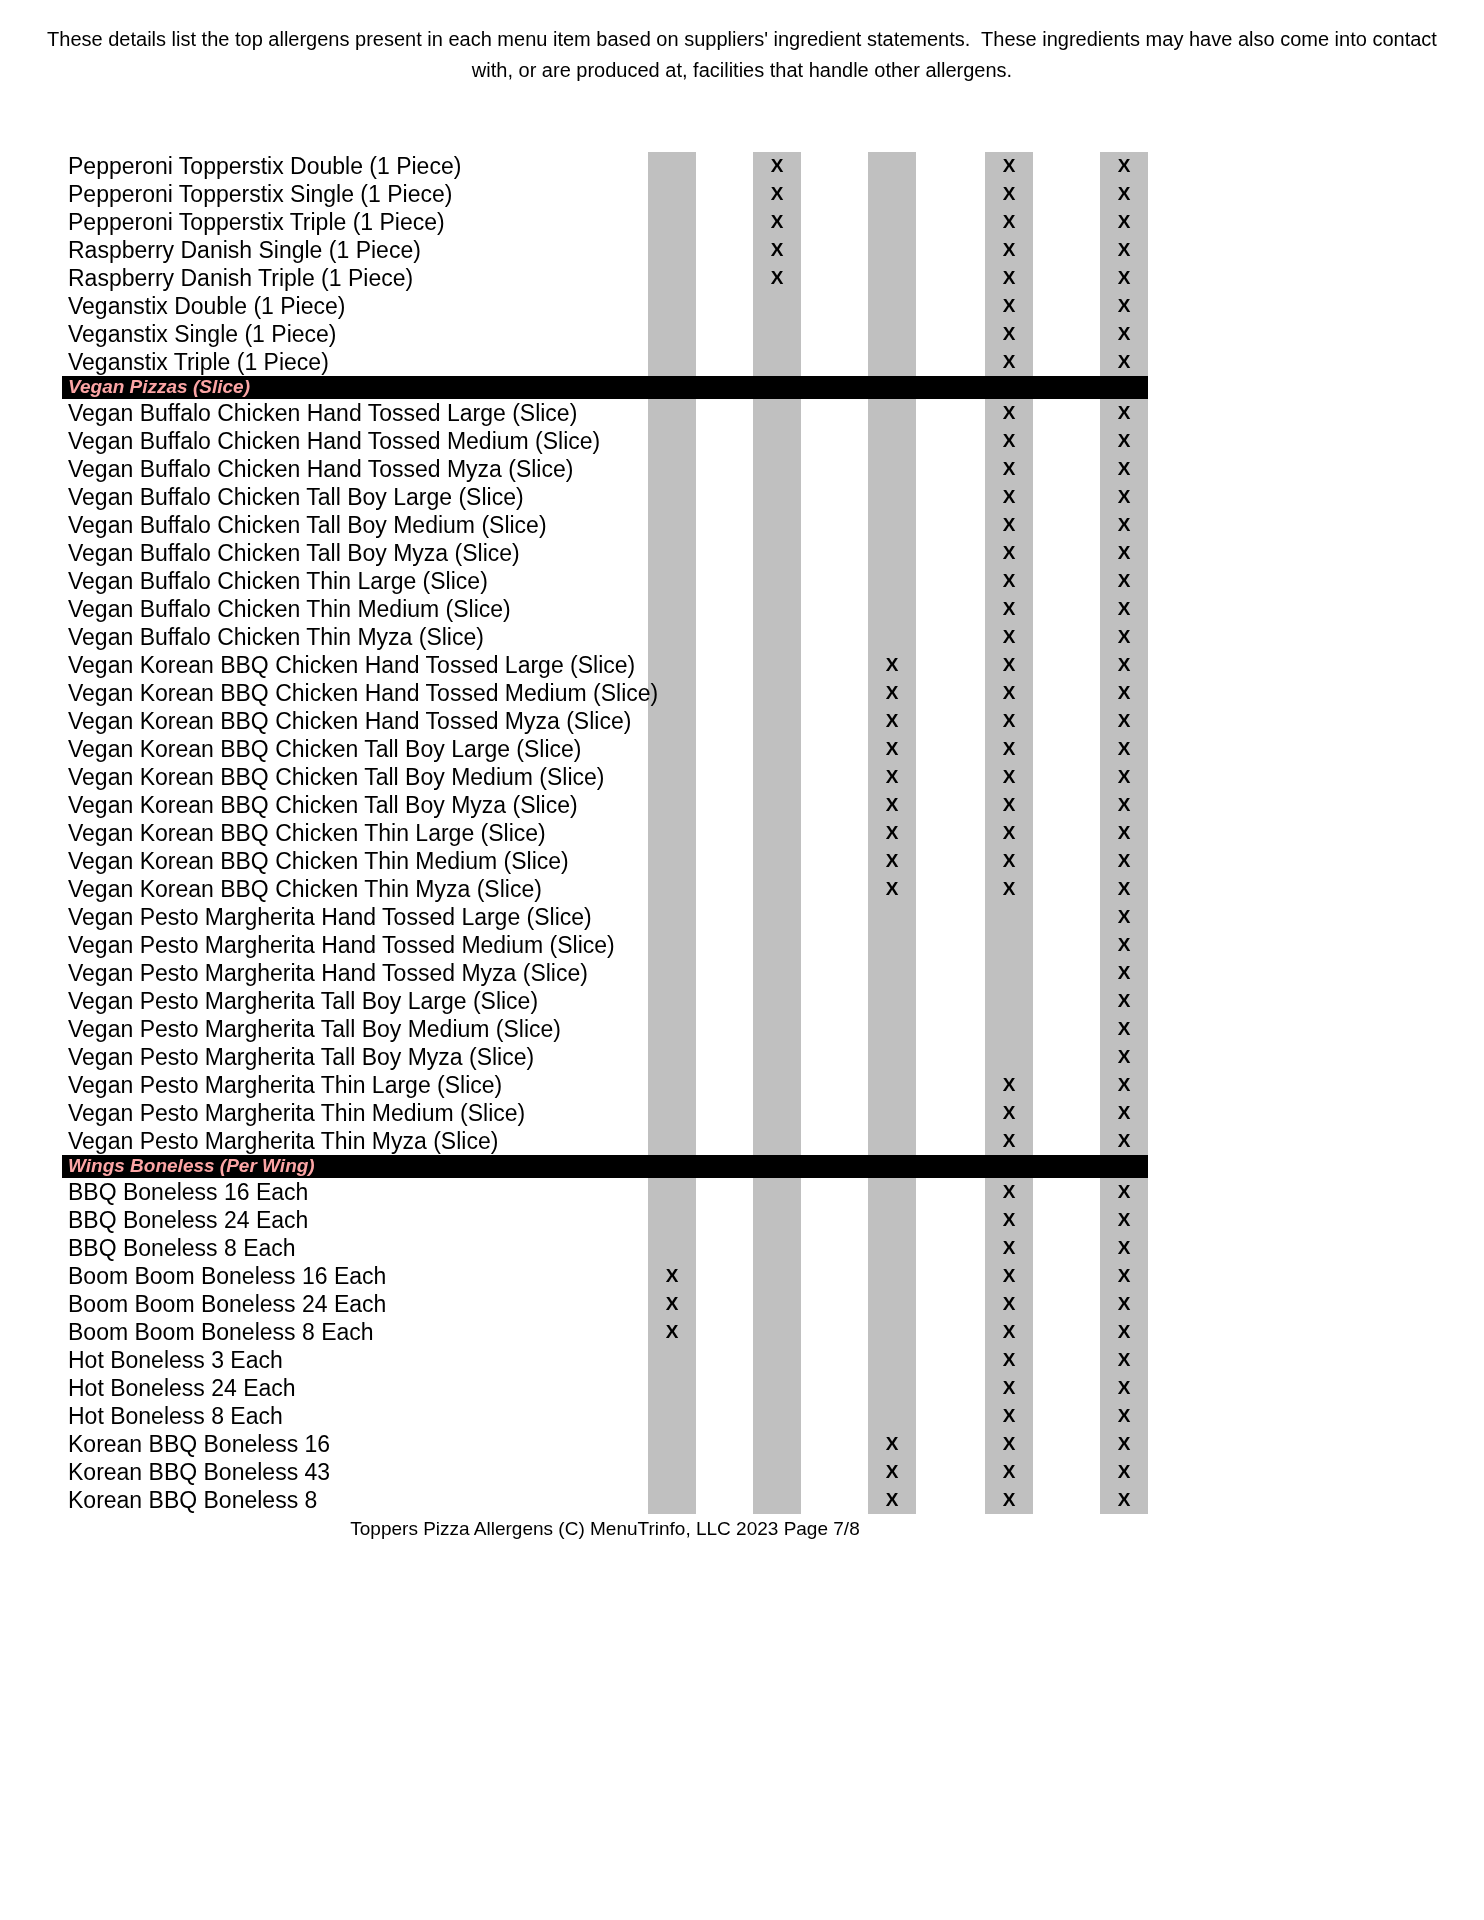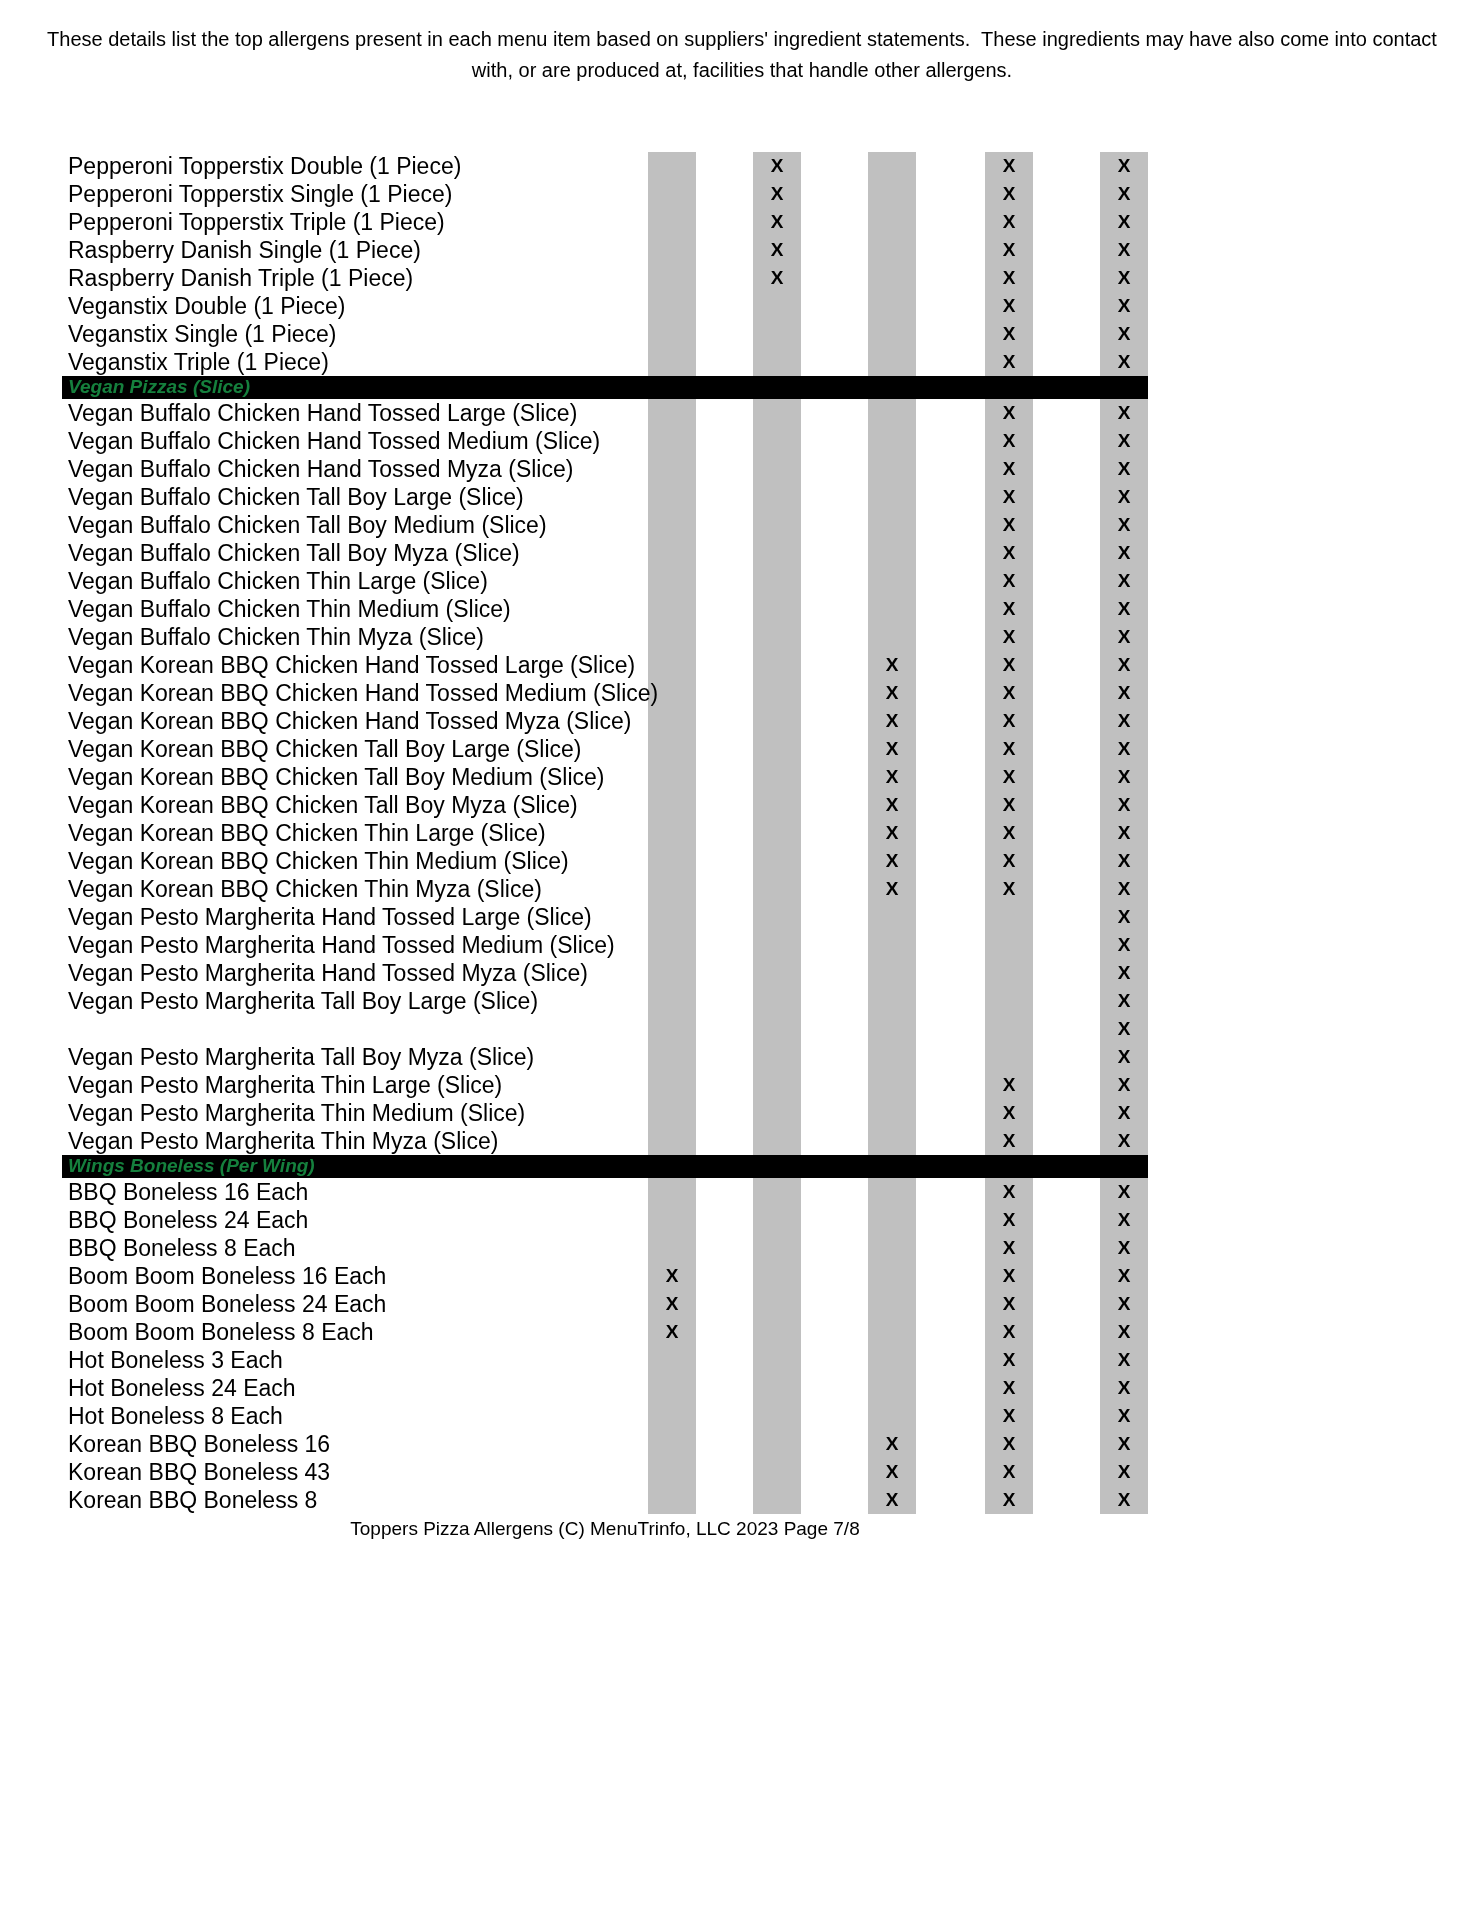--- a/index.html
+++ b/index.html
@@ -56,21 +56,21 @@
     line-height:28px;
     font-size:19px;
     font-weight:700;
   }
   .section-header {
     position:relative;
     z-index:2;
     height:23px;
     line-height:22px;
     background:#000;
-    color:#15803d;
+    color:#fca5a5;
     font-weight:700;
     font-style:italic;
     font-size:19px;
     padding-left:6px;
   }
   .footer {
     margin-left:62px;
     width:1086px;
     margin-top:4px;
     text-align:center;
@@ -245,20 +245,21 @@
     </div>
     <div class="row">
       <span class="name">Vegan Pesto Margherita Hand Tossed Myza (Slice)</span>
       <span class="mark" style="left: 1038px;">X</span>
     </div>
     <div class="row">
       <span class="name">Vegan Pesto Margherita Tall Boy Large (Slice)</span>
       <span class="mark" style="left: 1038px;">X</span>
     </div>
     <div class="row">
+      <span class="name">Vegan Pesto Margherita Tall Boy Medium (Slice)</span>
       <span class="mark" style="left: 1038px;">X</span>
     </div>
     <div class="row">
       <span class="name">Vegan Pesto Margherita Tall Boy Myza (Slice)</span>
       <span class="mark" style="left: 1038px;">X</span>
     </div>
     <div class="row">
       <span class="name">Vegan Pesto Margherita Thin Large (Slice)</span>
       <span class="mark" style="left: 923px;">X</span>
       <span class="mark" style="left: 1038px;">X</span>

